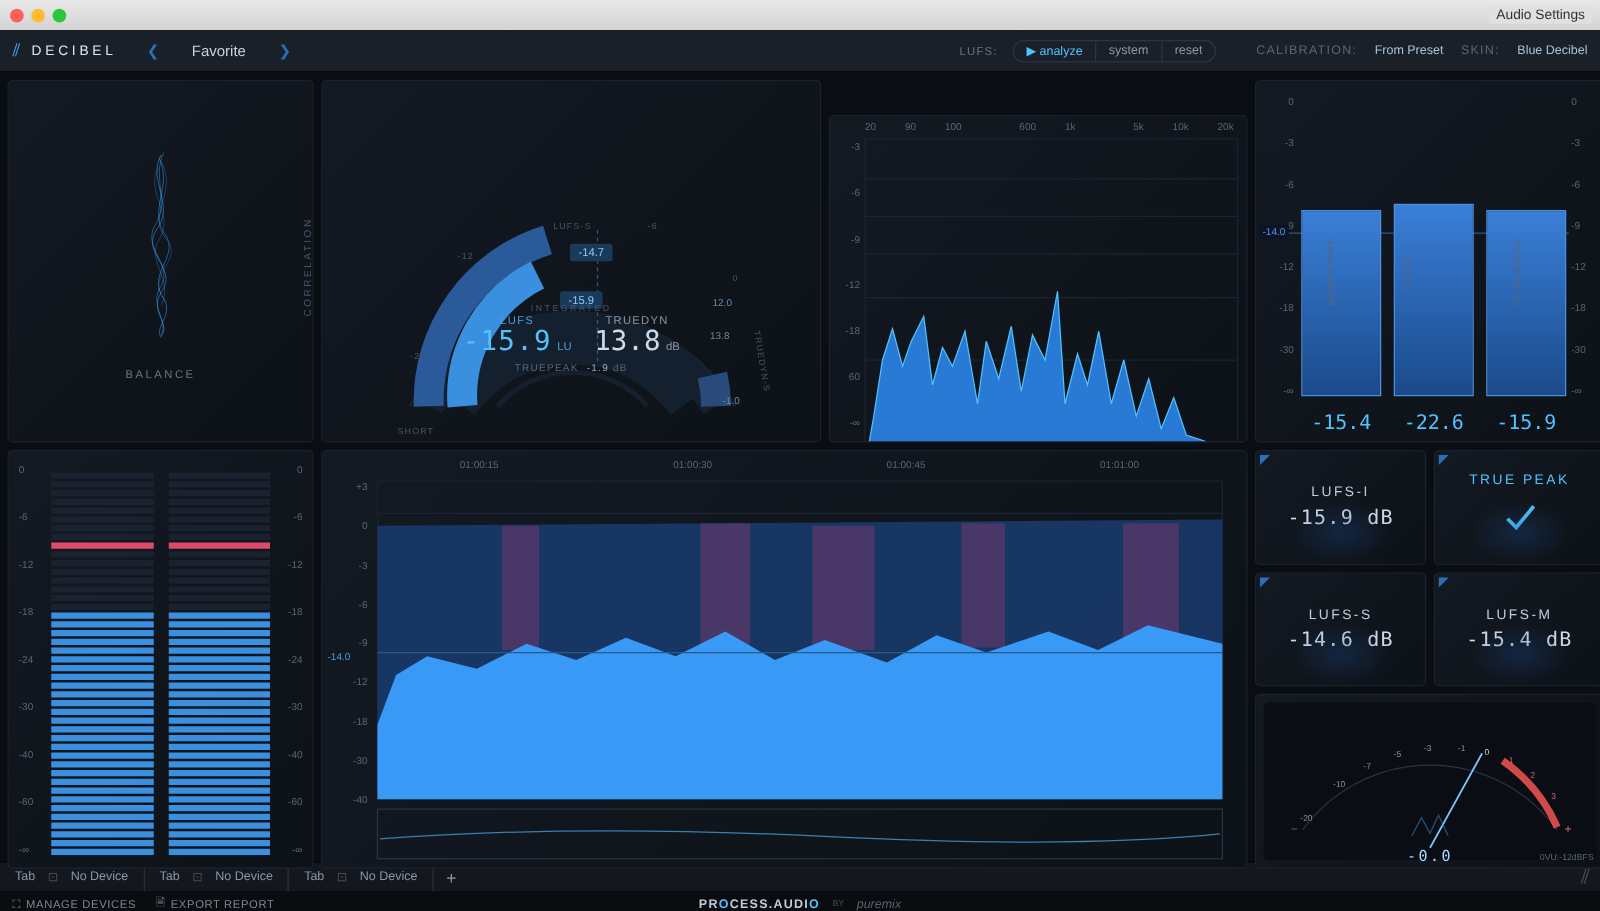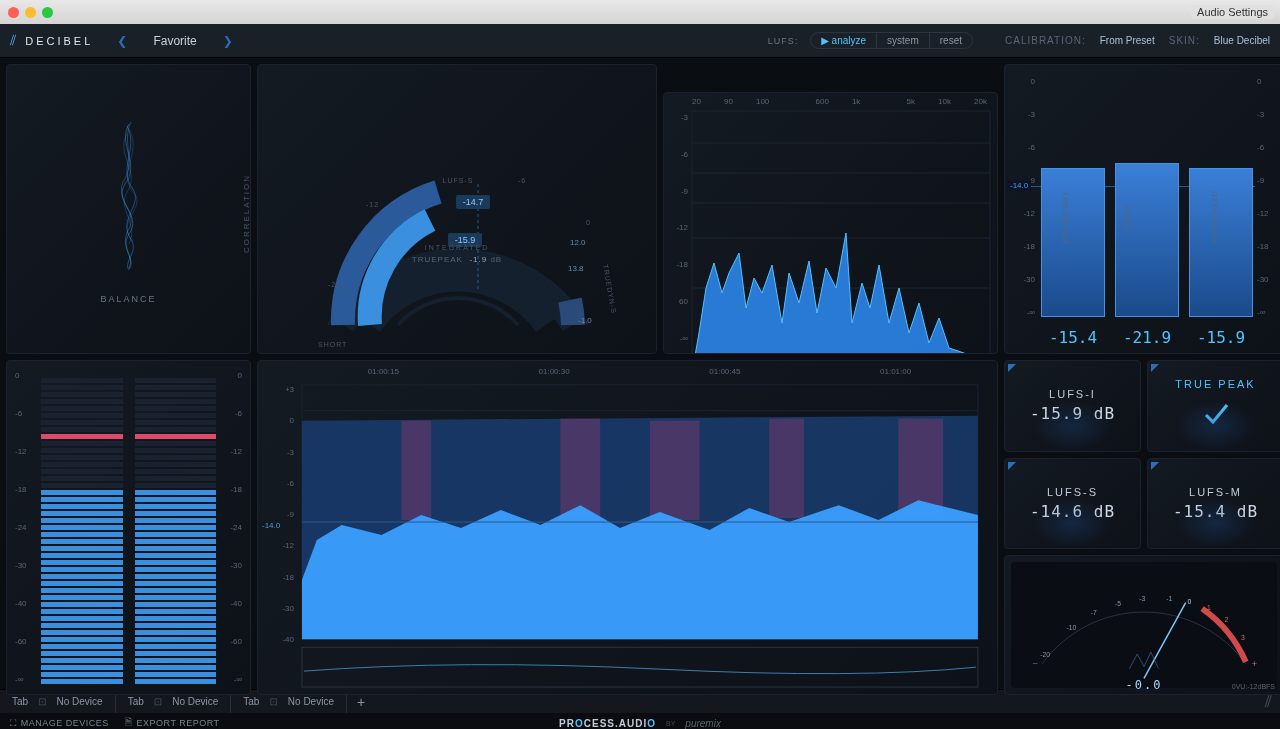--- a/index.html
+++ b/index.html
@@ -190,20 +190,30 @@
       <text x="70" y="222" class="arc-track-label">-24</text>
       <text x="108" y="142" class="arc-track-label">-12</text>
       <text x="260" y="118" class="arc-track-label">-6</text>
       <text x="328" y="160" class="arc-track-label">0</text>
       <text x="60" y="282" class="arc-track-label">SHORT</text>
       <text x="200" y="118" class="arc-track-label" text-anchor="middle">LUFS-S</text>
       <text x="345" y="200" class="arc-track-label" transform="rotate(80 345 200)">TRUEDYN-S</text>
     </svg>
     <div class="arc-readout">
       <div class="arc-small">INTEGRATED</div>
+      <div class="arc-row">
+        <div style="text-align:center">
+          <div class="arc-label">LUFS</div>
+          <span class="arc-val">-15.9</span> <span class="arc-unit">LU</span>
+        </div>
+        <div style="text-align:center">
+          <div class="arc-label" style="color:#8a96a6">TRUEDYN</div>
+          <span class="arc-val2">13.8</span> <span class="arc-unit" style="color:#8a96a6">dB</span>
+        </div>
+      </div>
       <div class="arc-tp"><span>TRUEPEAK</span>&nbsp;&nbsp;<span style="color:#a0aab8">-1.9</span>&nbsp;<span>dB</span></div>
     </div>
   </div>
 
   <div class="panel spectrum-panel">
     <div class="spec-scale-top">
       <span>20</span>
         <span>90</span>
         <span>100</span>
       <span></span>
@@ -268,21 +278,21 @@
           <div class="vbar" style="height: 64%;"></div>
           <div class="vbar-label">SHORT</div>
         </div>
         <div class="vbar-wrap">
           <div class="vbar" style="height: 62%;"></div>
           <div class="vbar-label">INTEGRATED</div>
         </div>
       </div>
     <div class="bars-vals">
       <span>-15.4</span>
-        <span>-21.9</span>
+        <span>-22.6</span>
         <span>-15.9</span>
     </div>
   </div>
 
   <div class="panel vu-panel">
     <div class="vu-scale left">
       <span>0</span>
         <span>-6</span>
         <span>-12</span>
         <span>-18</span>

